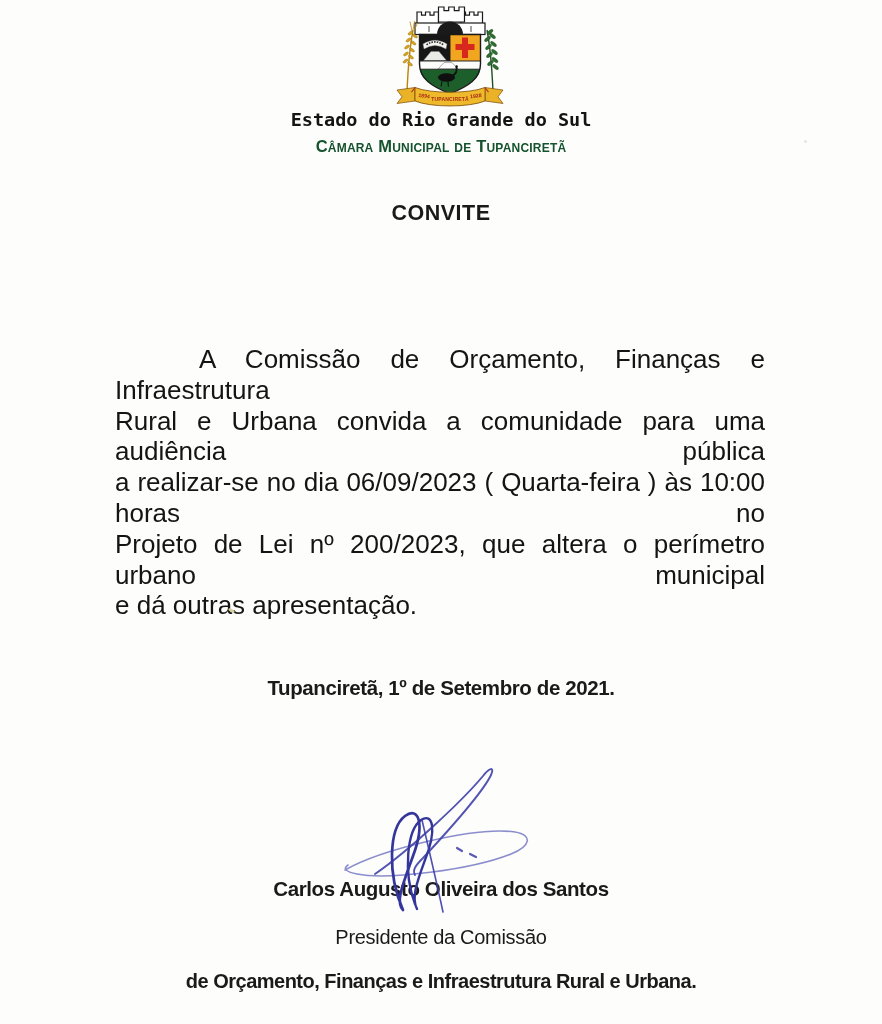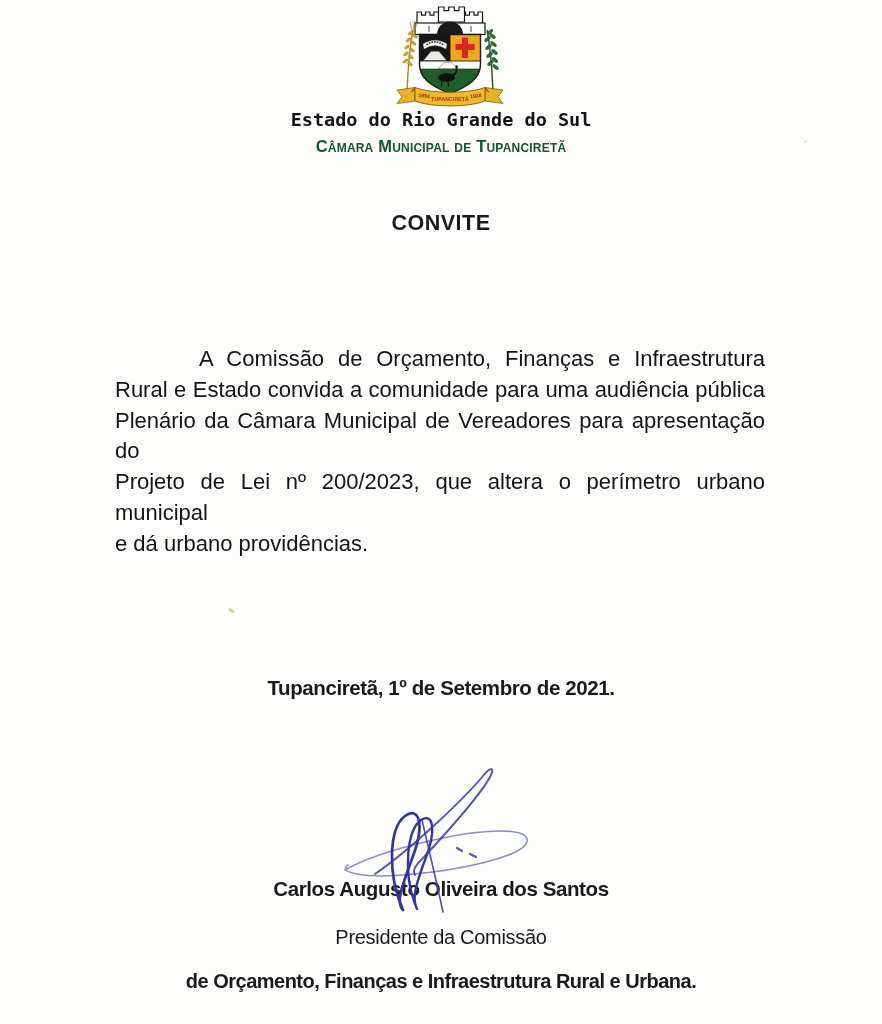--- a/index.html
+++ b/index.html
@@ -10,24 +10,24 @@
   .abs-center{position:absolute;left:0;right:0;text-align:center;}
   .crest{position:absolute;left:391px;top:4px;width:118px;height:103px;}
   .state-line{
     top:109px;font-family:"DejaVu Sans Mono",monospace;font-weight:bold;
     font-size:18.5px;color:#141414;
   }
   .org-line{
     top:113px;font-weight:bold;font-size:16.5px;font-variant:small-caps;
     letter-spacing:.2px;color:#14532d;margin-top:24px;
   }
-  .title{top:211px;margin:0;font-weight:bold;font-size:21.5px;letter-spacing:.5px;text-align:center;}
+  .title{top:201px;margin:0;font-weight:bold;font-size:21.5px;letter-spacing:.5px;text-align:center;}
   .body-block{
     position:absolute;left:115px;top:344px;width:650px;
-    font-size:22px;line-height:30.8px;color:#141414;
+    font-size:26px;line-height:30.8px;color:#141414;
   }
   .bl{text-align:justify;}
   .jf{text-align-last:justify;}
   .indent{text-indent:84px;}
   .dateline{top:676px;font-weight:bold;font-size:20.5px;letter-spacing:-.4px;}
   .name-line{top:877px;font-weight:bold;font-size:20.5px;letter-spacing:-.4px;z-index:1;}
   .role-line-1{top:926px;font-weight:normal;font-size:20px;letter-spacing:-.3px;}
   .role-line-2{top:970px;font-weight:bold;font-size:20px;letter-spacing:-.5px;}
   .signature{position:absolute;left:325px;top:762px;width:225px;height:152px;z-index:3;}
   .speck-a{position:absolute;left:228px;top:609px;width:7px;height:3px;background:#d8cf9f;border-radius:50%;transform:rotate(32deg);}
@@ -123,24 +123,24 @@
     </g>
   </svg>
 
   <div class="abs-center state-line">Estado do Rio Grande do Sul</div>
   <div class="abs-center org-line">Câmara Municipal de Tupanciretã</div>
 
   <h1 class="abs-center title">CONVITE</h1>
 
   <div class="body-block">
     <div class="bl jf indent">A Comissão de Orçamento, Finanças e Infraestrutura</div>
-    <div class="bl jf">Rural e Estado convida a comunidade para uma audiência pública</div>
-    <div class="bl jf">Plenário da Câmara Municipal de Vereadores para apresentação do</div>
+    <div class="bl jf">Rural e Urbana convida a comunidade para uma audiência pública</div>
+    <div class="bl jf">a realizar-se no dia 06/09/2023 ( Quarta-feira ) às 10:00 horas no</div>
     <div class="bl jf">Projeto de Lei nº 200/2023, que altera o perímetro urbano municipal</div>
-    <div class="bl">e dá urbano providências.</div>
+    <div class="bl">e dá outras apresentação.</div>
   </div>
 
   <div class="abs-center dateline">Tupanciretã, 1º de Setembro de 2021.</div>
 
   <svg class="signature" viewBox="0 0 225 152">
     <g fill="none" stroke-linecap="round">
       <path d="M20,108 C55,88 150,64 190,70 C208,73 206,84 186,92 C146,108 62,118 32,112 C22,110 17,107 23,103" stroke="#6468bd" stroke-width="1.6" opacity="0.75"></path>
       <path d="M50,112 C85,88 138,38 158,14 C164,6 170,4 166,13 C158,30 124,68 98,96 C91,103 87,108 90,113" stroke="#3f41a8" stroke-width="1.9" opacity="0.9"></path>
       <path d="M78,148 C62,112 64,66 80,54 C94,44 100,62 88,94 C78,122 70,140 78,148" stroke="#34369c" stroke-width="2.7"></path>
       <path d="M90,142 C78,110 82,68 96,58 C108,50 112,68 100,98 C92,120 86,136 92,147" stroke="#34369c" stroke-width="2.4"></path>

